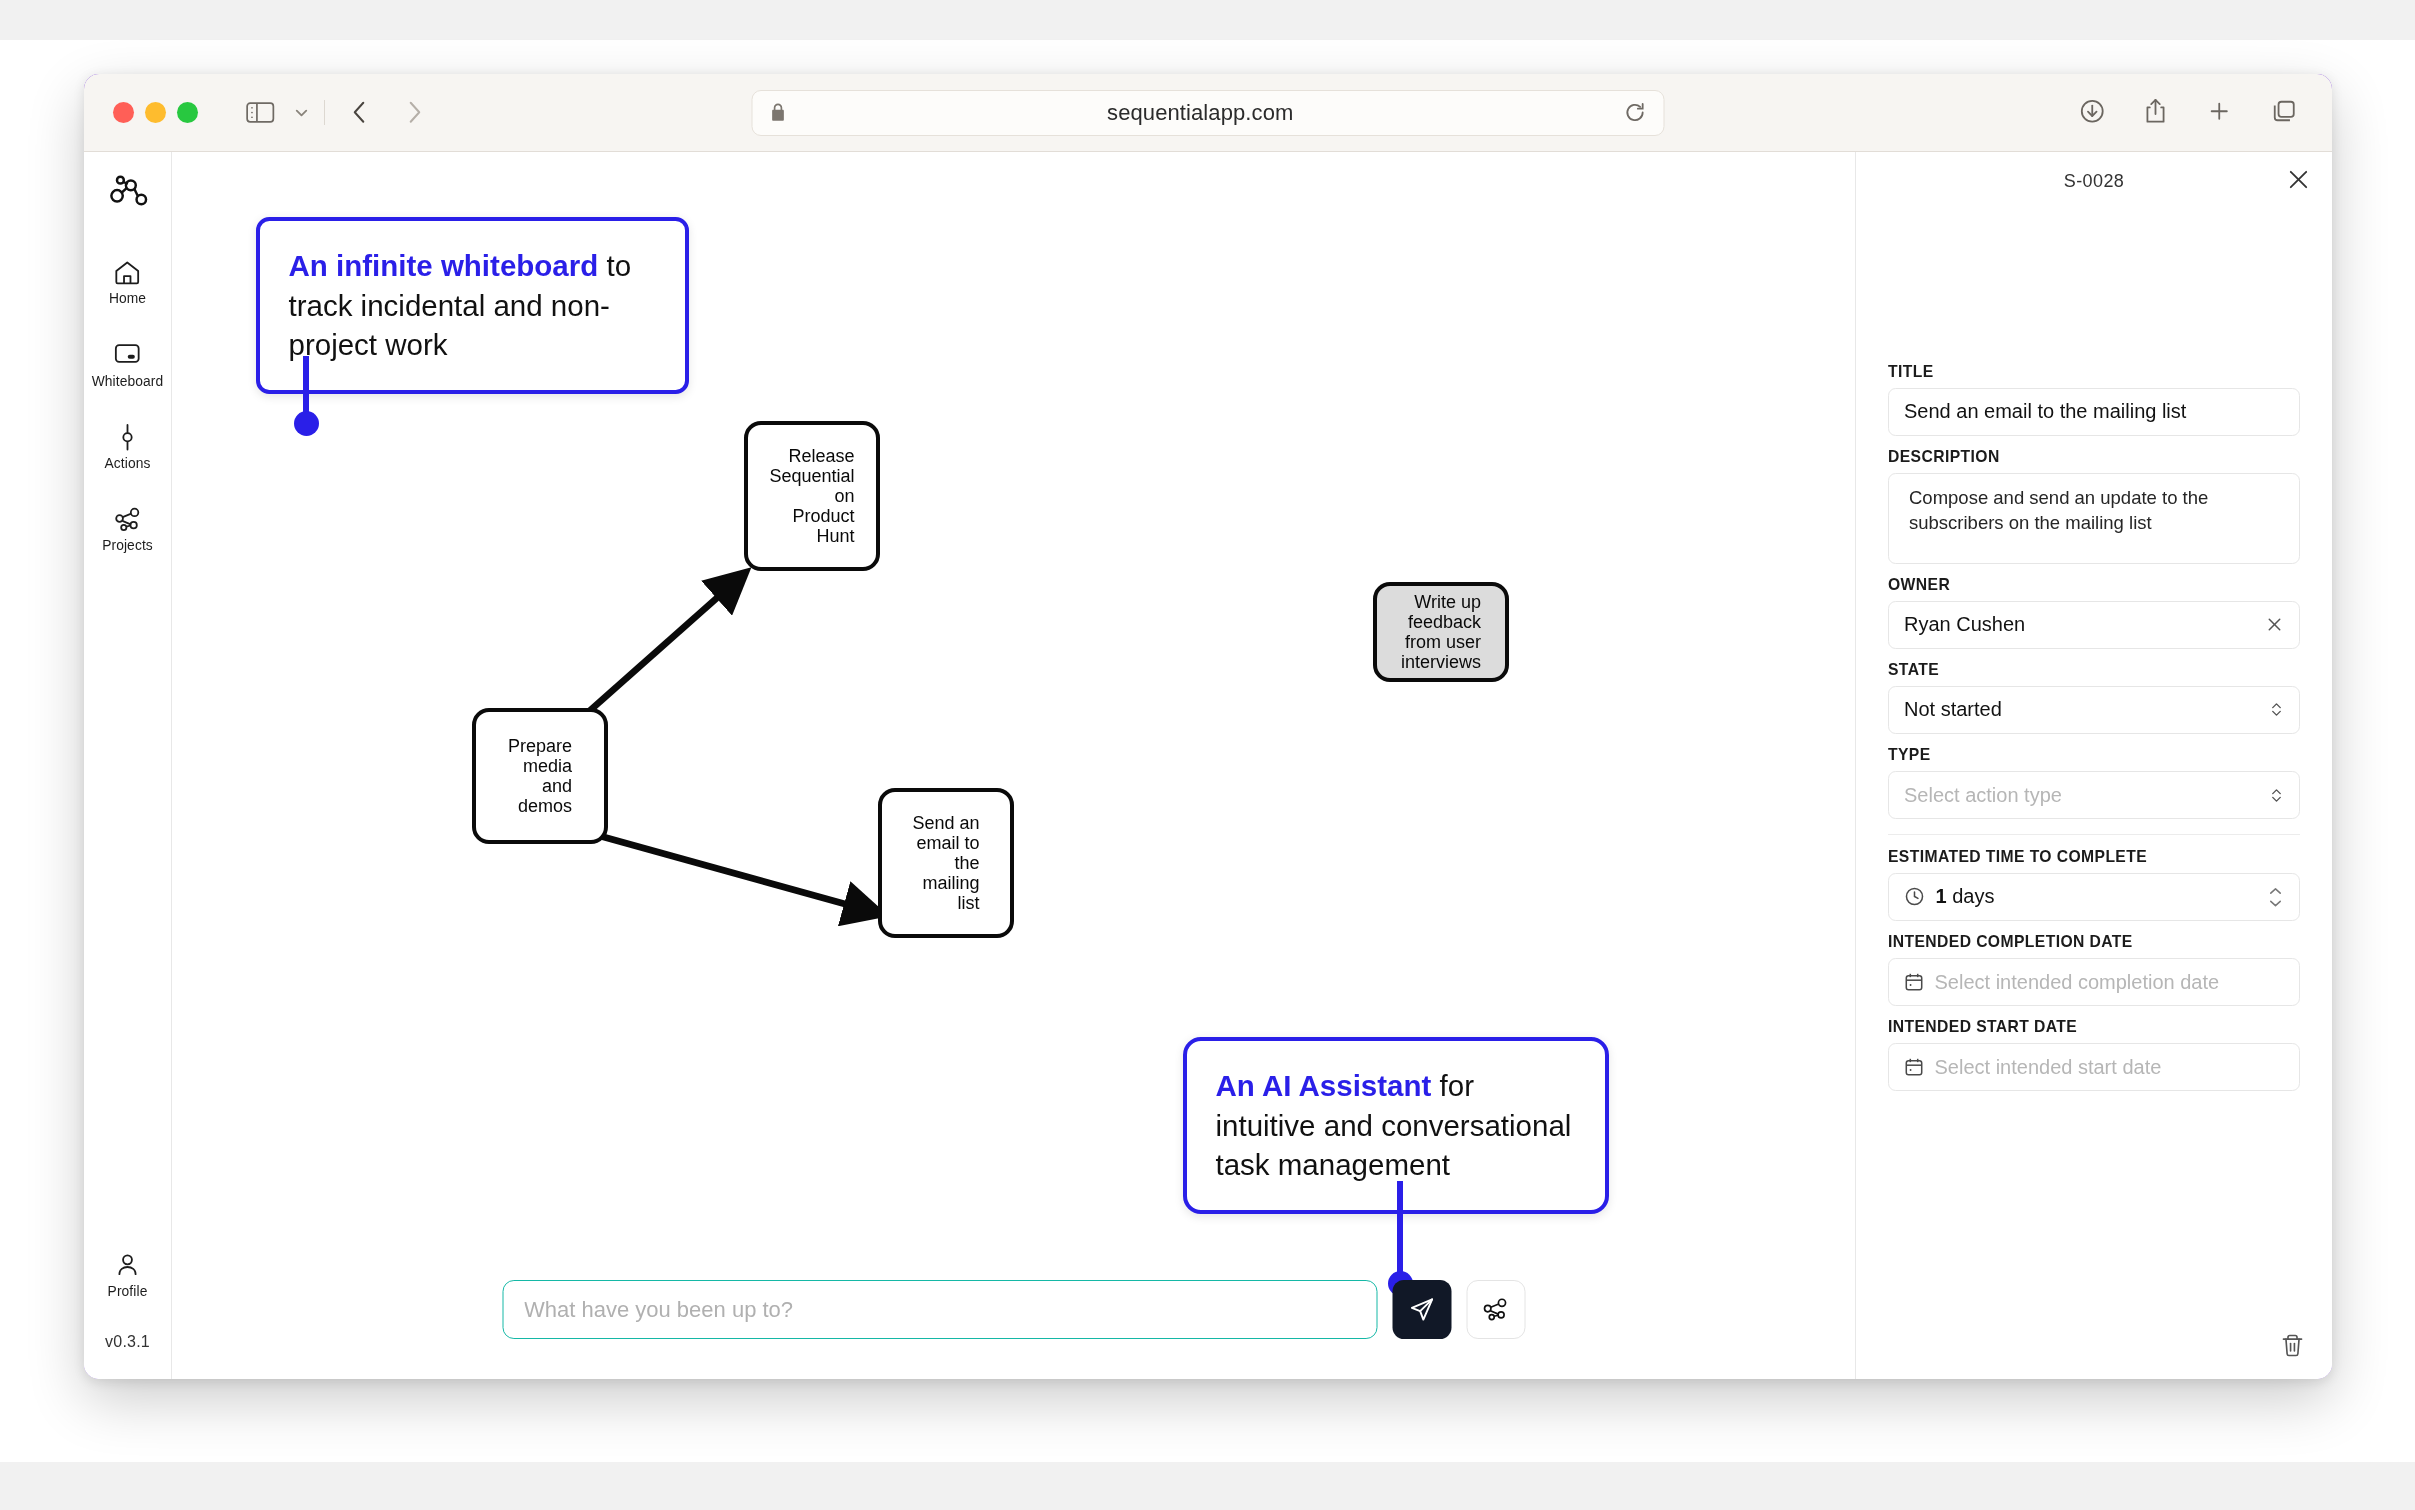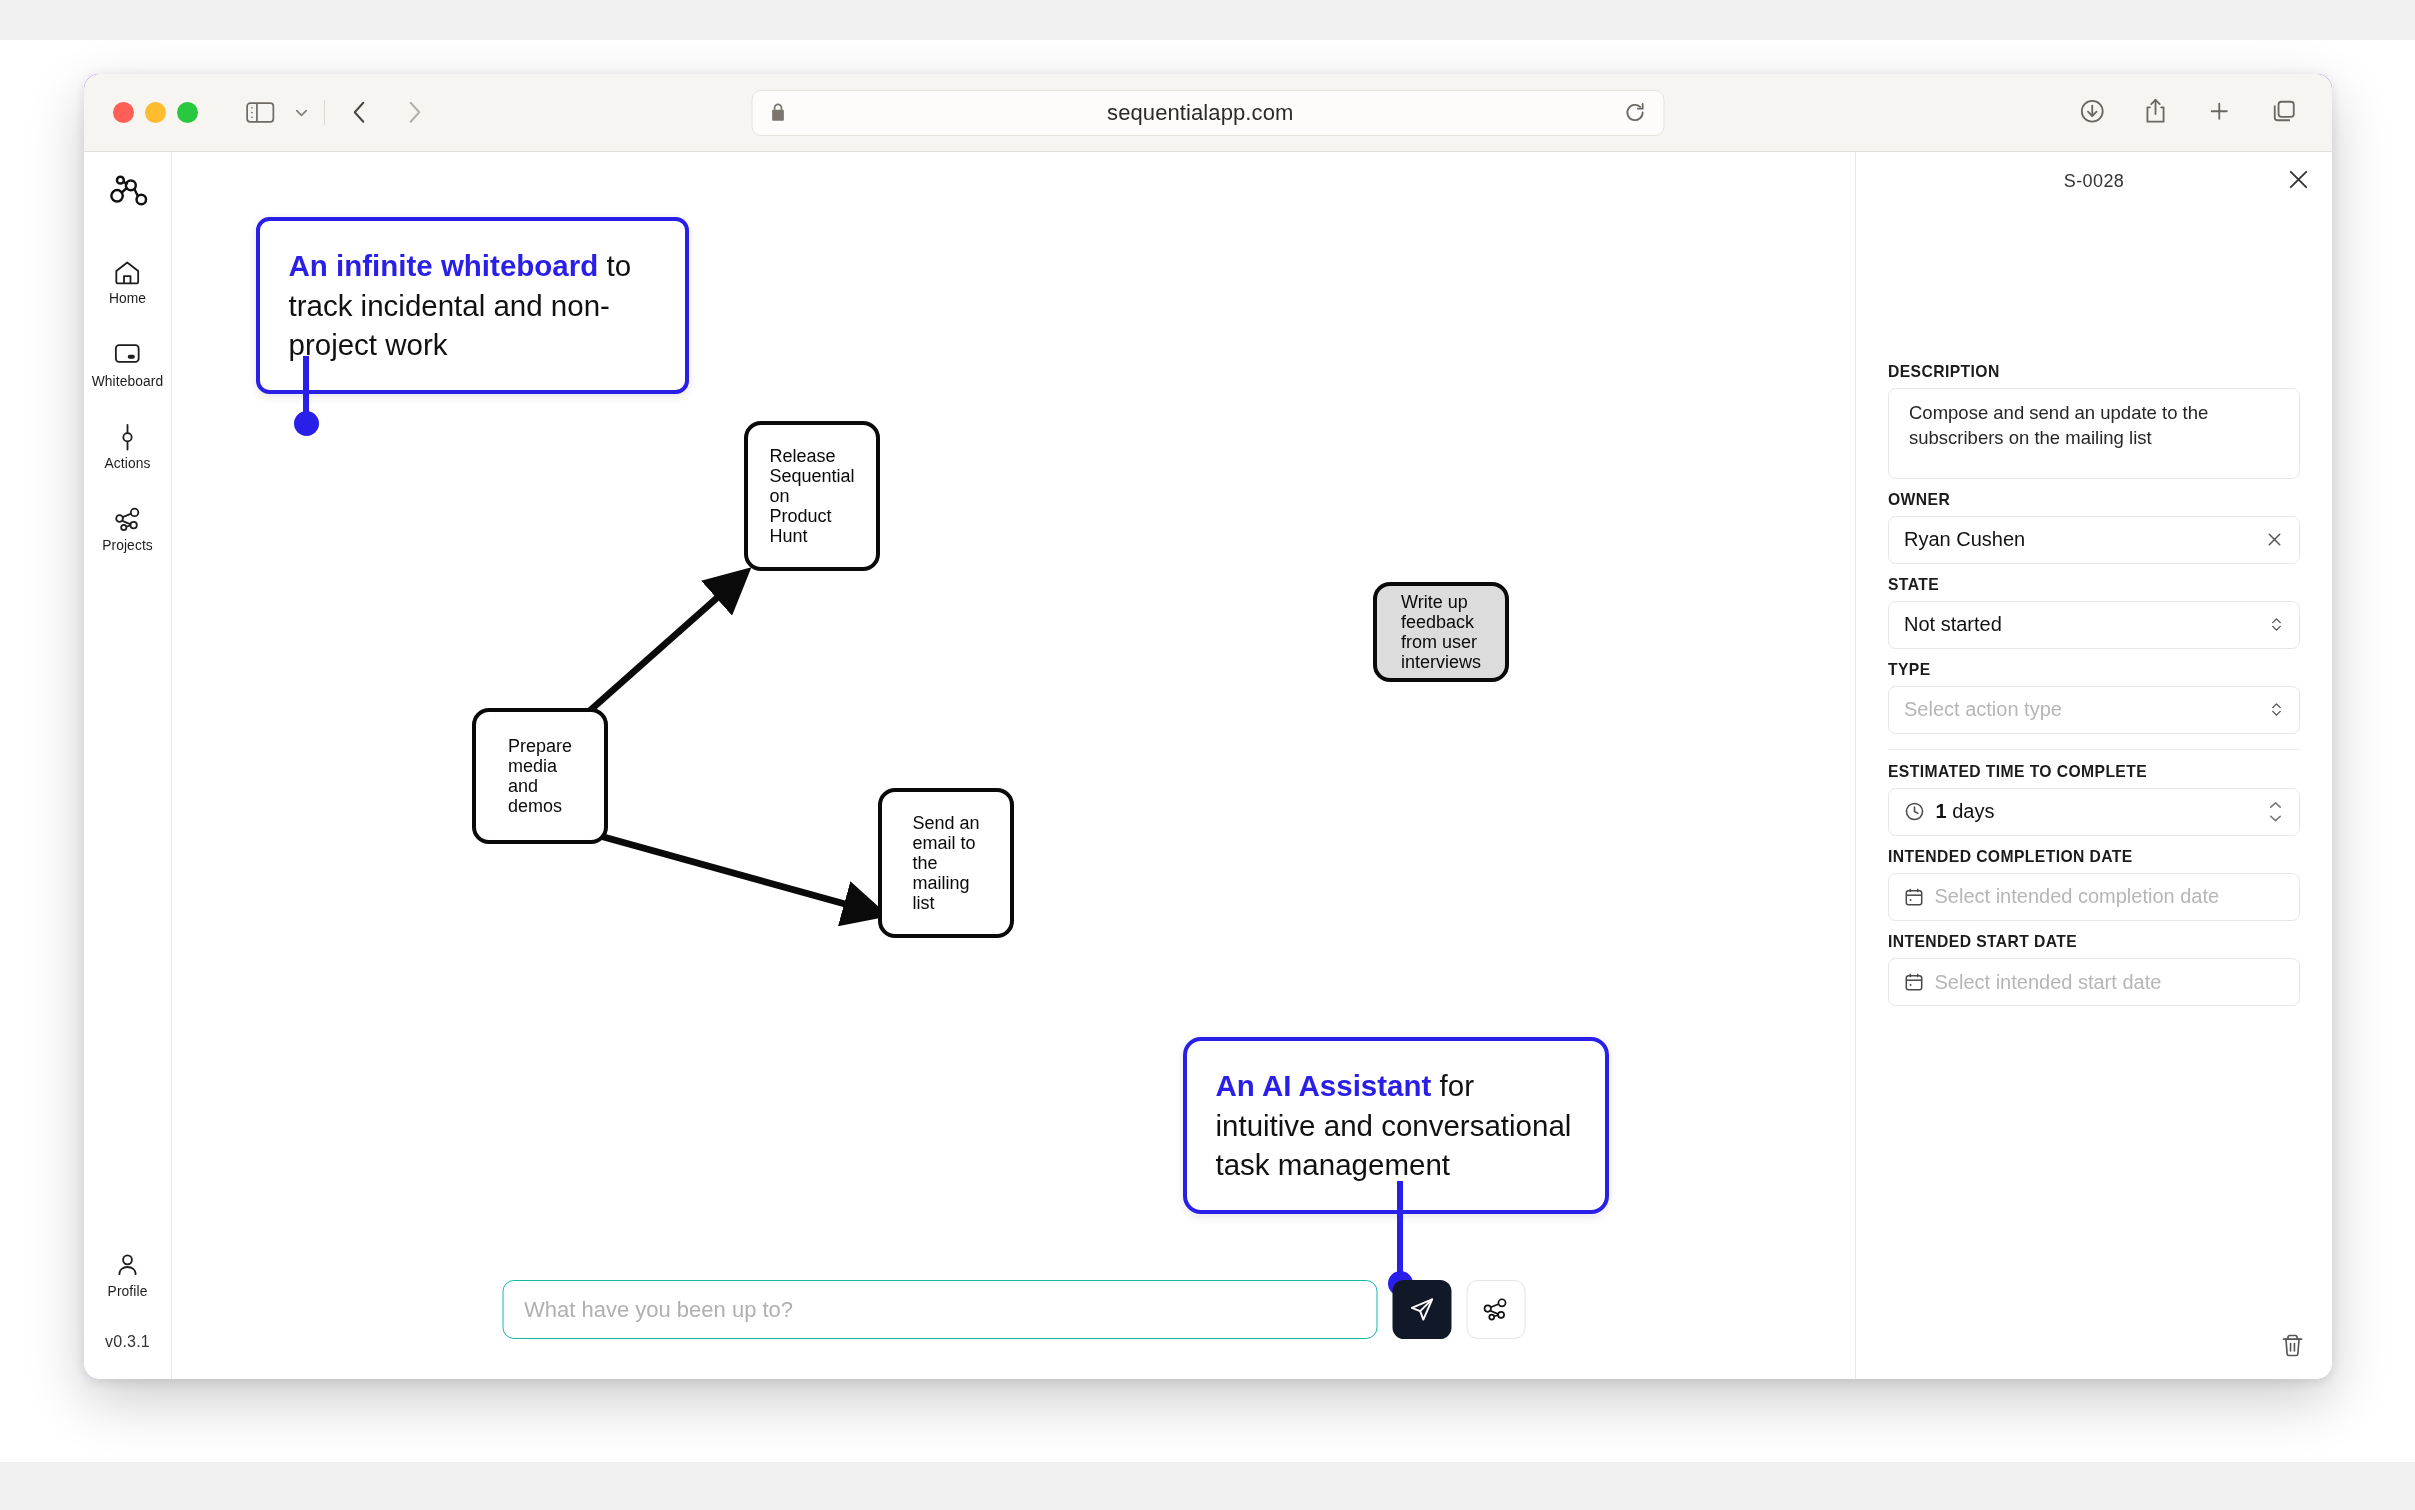--- a/index.html
+++ b/index.html
@@ -92,21 +92,21 @@
   
   #canvas { position: relative; flex: 1; background: #ffffff; overflow: hidden; }
   #canvas svg.edges { position: absolute; inset: 0; width: 100%; height: 100%; }
 
   .node {
     position: absolute;
     border: 4.8px solid #0a0a0a;
     border-radius: 17px;
     background: #ffffff;
     display: flex; align-items: center; justify-content: center;
-    text-align: left;
+    text-align: right;
     font-size: 18px;
     line-height: 1.12;
     color: #0a0a0a;
     font-weight: 400;
     padding: 5.7px;
     white-space: pre-line;
     cursor: pointer;
   }
   .node.selected { background: #dcdcdc; }
 
@@ -429,20 +429,26 @@
           <span id="panel-close">
             <svg width="25" height="25" viewBox="0 0 26 26" fill="none" stroke="currentColor" stroke-width="1.9" stroke-linecap="round">
               <line x1="5" y1="5" x2="21" y2="21"></line>
                 <line x1="21" y1="5" x2="5" y2="21"></line>
             </svg>
           </span>
         </div>
 
         <div id="panel-body">
 
+          <div class="fld">
+            <div class="fld-label">TITLE</div>
+            <div class="inp">
+              <span class="grow">Send an email to the mailing list</span>
+            </div>
+          </div>
 
           <div class="fld">
             <div class="fld-label">DESCRIPTION</div>
             <div class="inp area">Compose and send an update to the subscribers on the mailing list</div>
           </div>
 
           <div class="fld">
             <div class="fld-label">OWNER</div>
             <div class="inp">
               <span class="grow">Ryan Cushen</span>

